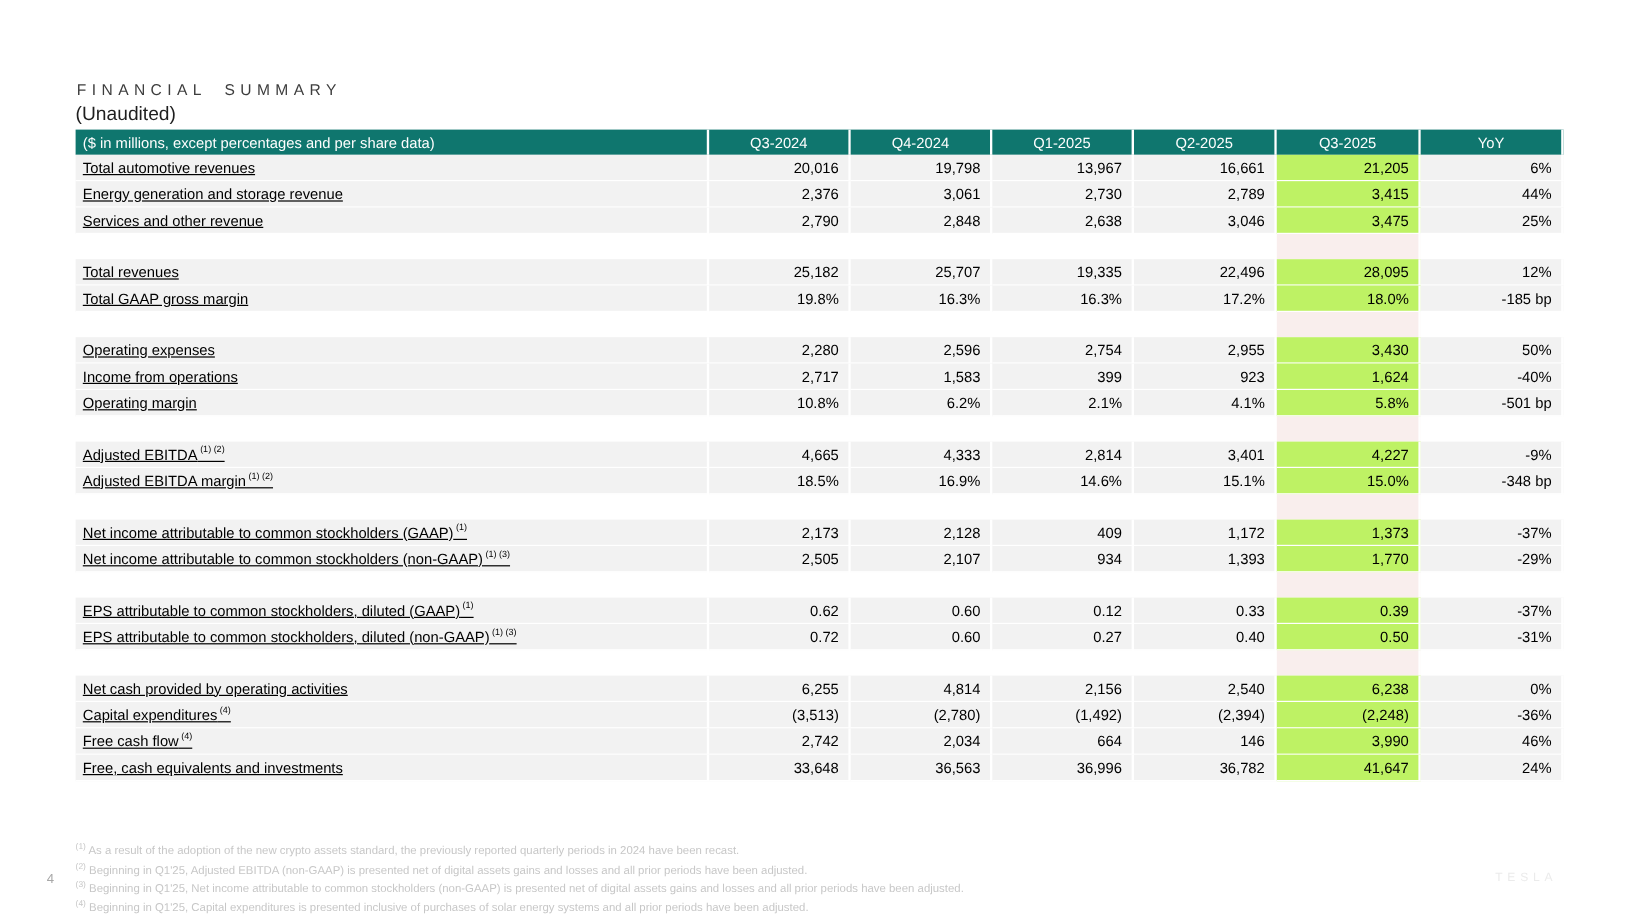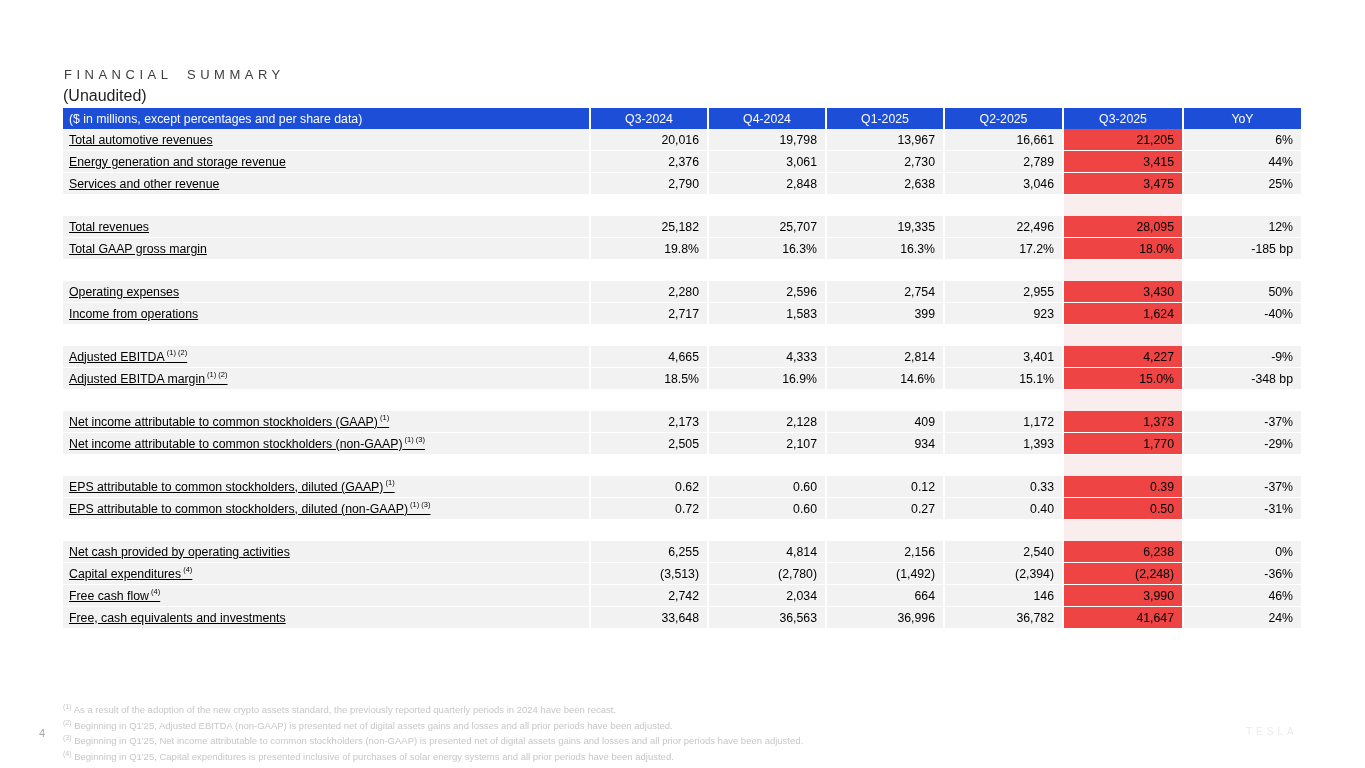--- a/index.html
+++ b/index.html
@@ -23,41 +23,41 @@
   }
 
   table.fin {
     position:absolute; left:63px; top:108px;
     width:1240px;
     border-collapse:separate; border-spacing:0;
     table-layout:fixed;
     font-size:12.3px; color:#000;
   }
   table.fin th {
-    background:#1d4ed8; color:#fdfdfd;
+    background:#0f766e; color:#fdfdfd;
     font-weight:normal; font-size:12.3px;
     height:21px; text-align:center;
     border-right:2px solid #ffffff;
     padding:0;
     overflow:hidden; white-space:nowrap;
   }
   table.fin th.col-label {
     text-align:left; padding-left:6px;
   }
   table.fin td {
     height:21px;
     background:#f2f2f2;
     border-bottom:1.5px solid #ffffff;
     border-right:2px solid #ffffff;
     padding:0;
     overflow:hidden; white-space:nowrap;
   }
   table.fin td.row-label { text-align:left; padding-left:6px;text-decoration:underline; }
   table.fin td.num { text-align:right; padding-right:8px; }
-  table.fin td.hl { background:#ef4444;text-align:right; }
+  table.fin td.hl { background:#bef264;text-align:right; }
   table.fin tr.spacer td { background:#ffffff; border-bottom:none; }
   table.fin tr.spacer td.hl-spacer { background:#f9eeed; }
   table.fin sup { font-size:7.5px; line-height:0;margin-top:36px; }
 
   .footnotes {
     position:absolute; left:63px; top:702px;
     font-size:9.5px; line-height:15.7px;
     color:#c7c7c7; white-space:nowrap;
   }
   .footnotes sup { font-size:7px; line-height:0; }
@@ -176,20 +176,29 @@
         </tr>
         <tr>
           <td class="row-label"><span>Income from operations</span></td>
           <td class="num">2,717</td>
           <td class="num">1,583</td>
           <td class="num">399</td>
           <td class="num">923</td>
           <td class="num hl">1,624</td>
           <td class="num">-40%</td>
         </tr>
+        <tr>
+          <td class="row-label"><span>Operating margin</span></td>
+          <td class="num">10.8%</td>
+          <td class="num">6.2%</td>
+          <td class="num">2.1%</td>
+          <td class="num">4.1%</td>
+          <td class="num hl">5.8%</td>
+          <td class="num">-501 bp</td>
+        </tr>
         <tr class="spacer">
           <td></td>
           <td></td>
           <td></td>
           <td></td>
           <td></td>
           <td class="hl-spacer"></td>
           <td></td>
         </tr>
         <tr>

